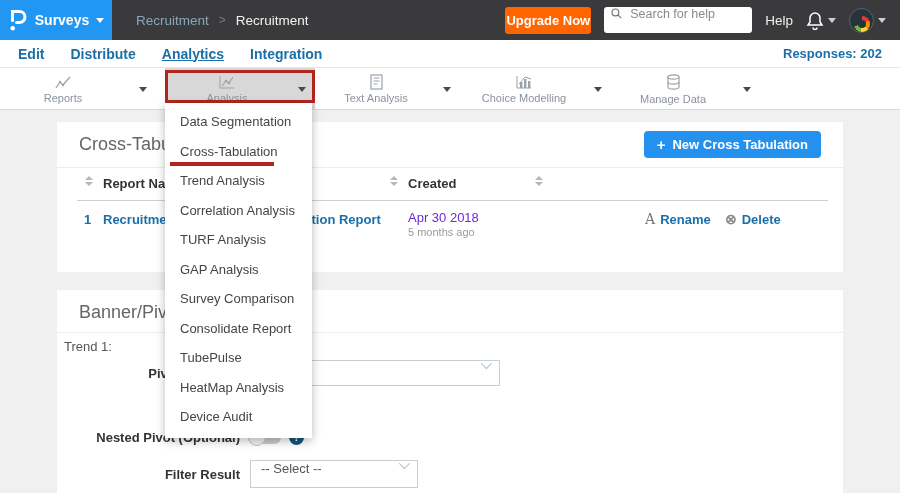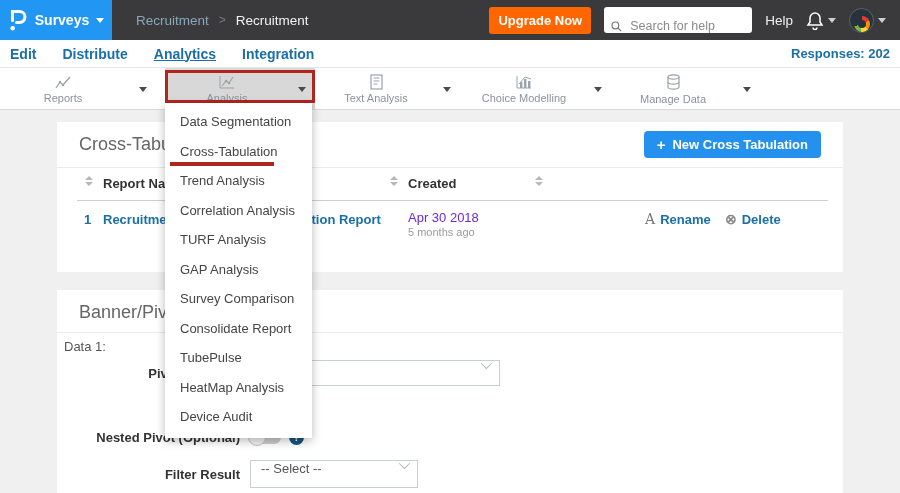--- a/index.html
+++ b/index.html
@@ -20,38 +20,38 @@
   .brand-label{font-size:14px;font-weight:600;color:#fff;}
   .caret{width:0;height:0;border-left:4px solid transparent;border-right:4px solid transparent;
          border-top:5px solid #fff;display:inline-block;}
   .caret.gray{border-top-color:#cfcfcf;}
   .crumbs{margin-left:24px;display:flex;align-items:center;gap:10px;font-size:13.5px;}
   .crumb-parent{color:#8aa7ba;cursor:pointer;}
   .crumb-sep{color:#7d7d7d;font-size:12px;}
   .crumb-current{color:#f2f2f2;}
   .top-right{margin-left:auto;display:flex;align-items:center;gap:13px;padding-right:14px;}
   .upgrade-btn{background:var(--upgrade-orange);color:#fff;font-weight:700;font-size:13px;
-               padding:6px 9px;border-radius:3px;border:none;cursor:pointer;}
+               padding:6px 1px;border-radius:3px;border:none;cursor:pointer;}
   .search-box{background:#fff;border-radius:3px;width:148px;height:26px;display:flex;
-              align-items:flex-end;padding:0 7px;gap:8px;}
+              align-items:flex-start;padding:0 7px;gap:8px;}
   .search-box input{border:none;outline:none;width:115px;font-size:12.5px;color:#555;
                     font-family:"Liberation Sans",sans-serif;}
   .search-box input::placeholder{color:#8a8a8a;}
   .help-label{font-size:13.5px;color:#f0f0f0;cursor:pointer;}
   .icon-group{display:flex;align-items:center;gap:4px;cursor:pointer;}
   .avatar{width:25px;height:25px;border-radius:50%;background:#27333b;position:relative;overflow:hidden;
           border:1px solid #55626b;}
   .avatar .arc{position:absolute;left:4px;top:7px;width:16px;height:16px;border-radius:50%;
       background:conic-gradient(#e53935 0 18%, #fb8c00 18% 36%, #fdd835 36% 52%, #7cb342 52% 70%, #27333b 70%);}
   .avatar .arc::after{content:"";position:absolute;left:4px;top:4px;width:8px;height:8px;
       border-radius:50%;background:#27333b;}
 
   
   .nav2{position:absolute;left:0;top:40px;width:900px;height:28px;background:#fff;
-        border-bottom:1px solid #e7e7e7;display:flex;align-items:center;padding:0 10px;gap:26px;}
+        border-bottom:1px solid #e7e7e7;display:flex;align-items:center;padding:0 18px;gap:26px;}
   .nav2 a{color:var(--link-blue);font-size:14px;font-weight:600;text-decoration:none;cursor:pointer;}
   .nav2 a.active{text-decoration:underline;}
   .responses{margin-left:auto;color:var(--link-blue);font-size:13px;font-weight:600;}
 
   
   .toolbar{position:absolute;left:0;top:68px;width:900px;height:42px;background:#fff;
            border-bottom:1px solid #d9d9d9;}
   .tb-group{position:absolute;top:0;height:42px;display:flex;align-items:stretch;}
   .tb-main{flex:1;display:flex;flex-direction:column;align-items:center;justify-content:center;
            gap:2px;cursor:pointer;}
@@ -281,21 +281,21 @@
     <span class="action" style="left:668px;top:89px;">
       <span class="icon-circx">⊗</span>
       <span>Delete</span>
     </span>
   </div>
 </div>
 
 <div class="card card2">
   <div class="card-title">Banner/Pivot Table</div>
   <div class="divider" style="top:42px;"></div>
-  <div class="step-label">Data 1:</div>
+  <div class="step-label">Trend 1:</div>
 
   <div class="frow" style="top:70px;">
     <span class="flabel">Pivot Question</span>
     <span class="fctrl">
       <span class="sel" style="width:250px;">
         <span class="chev"></span>
       </span>
     </span>
   </div>
 

